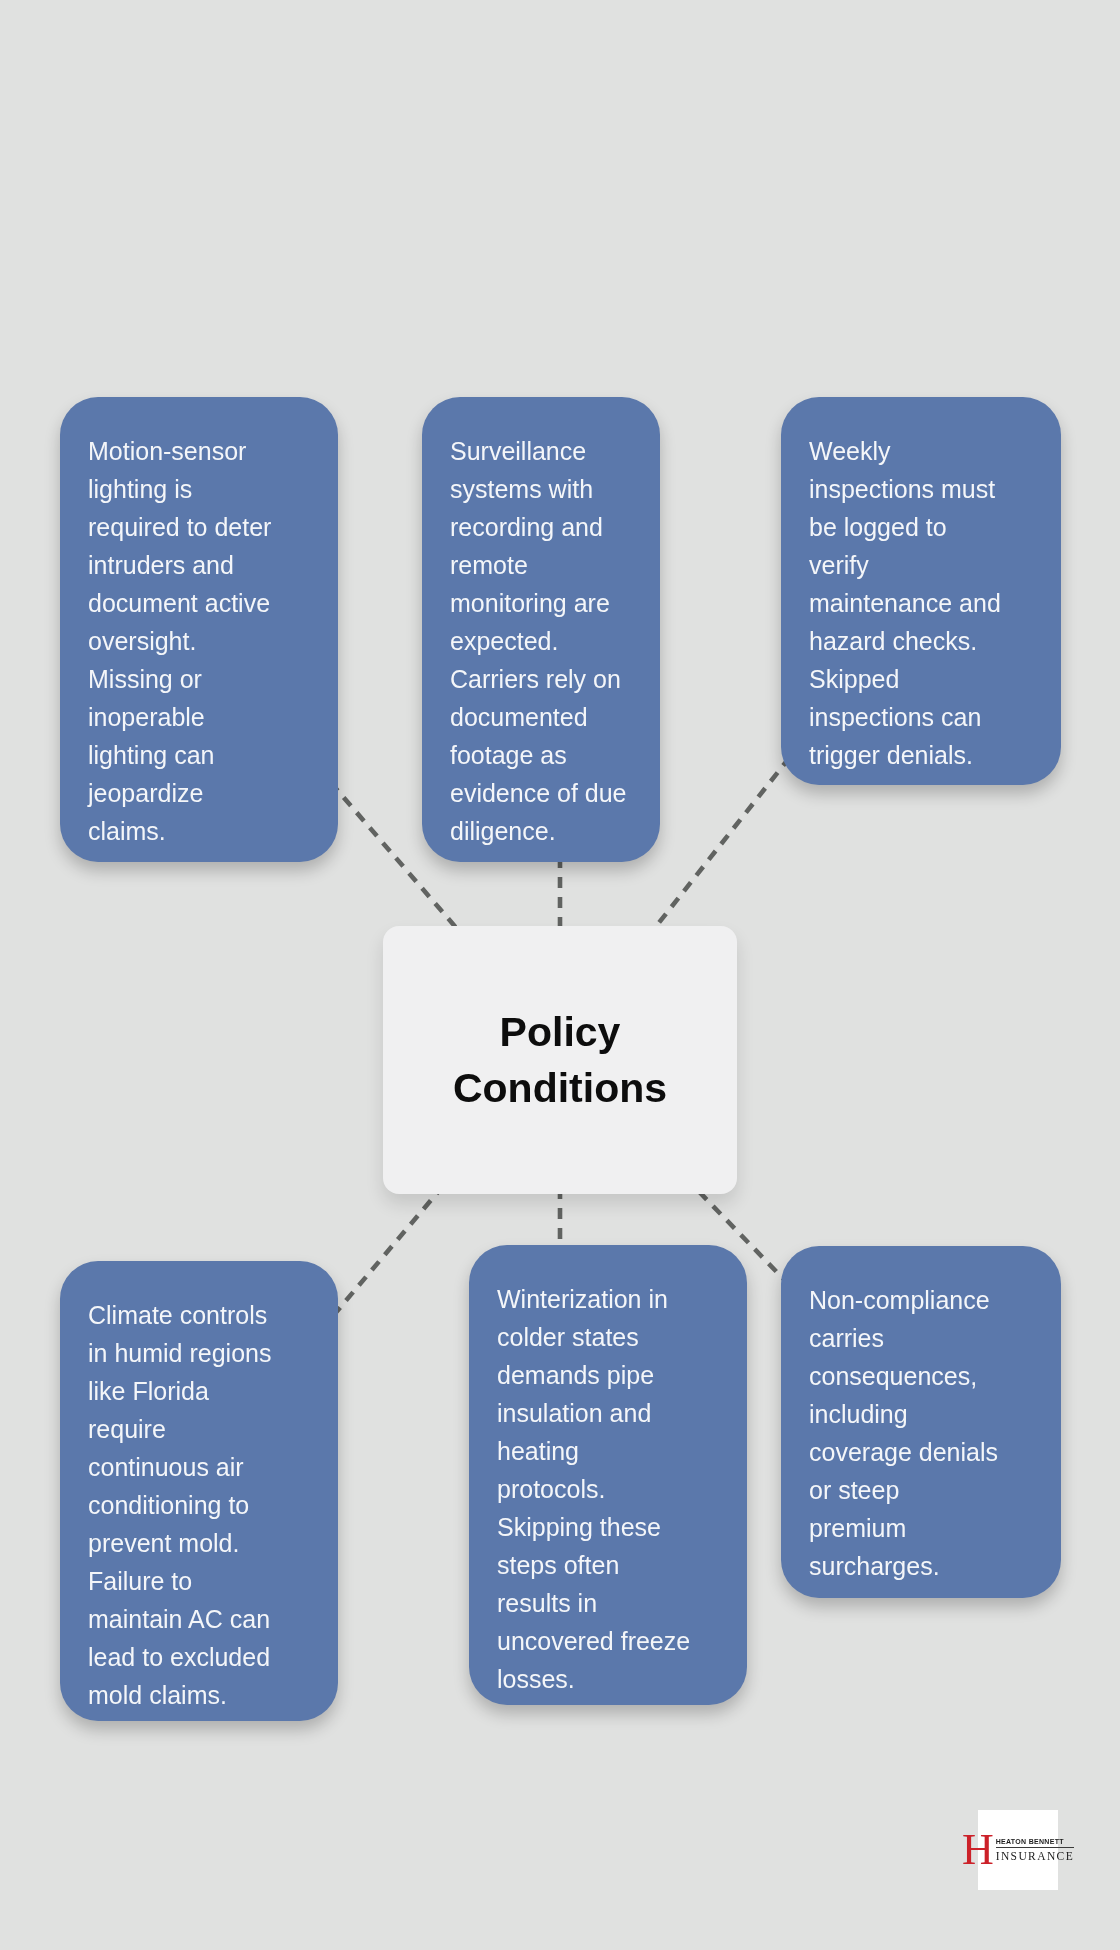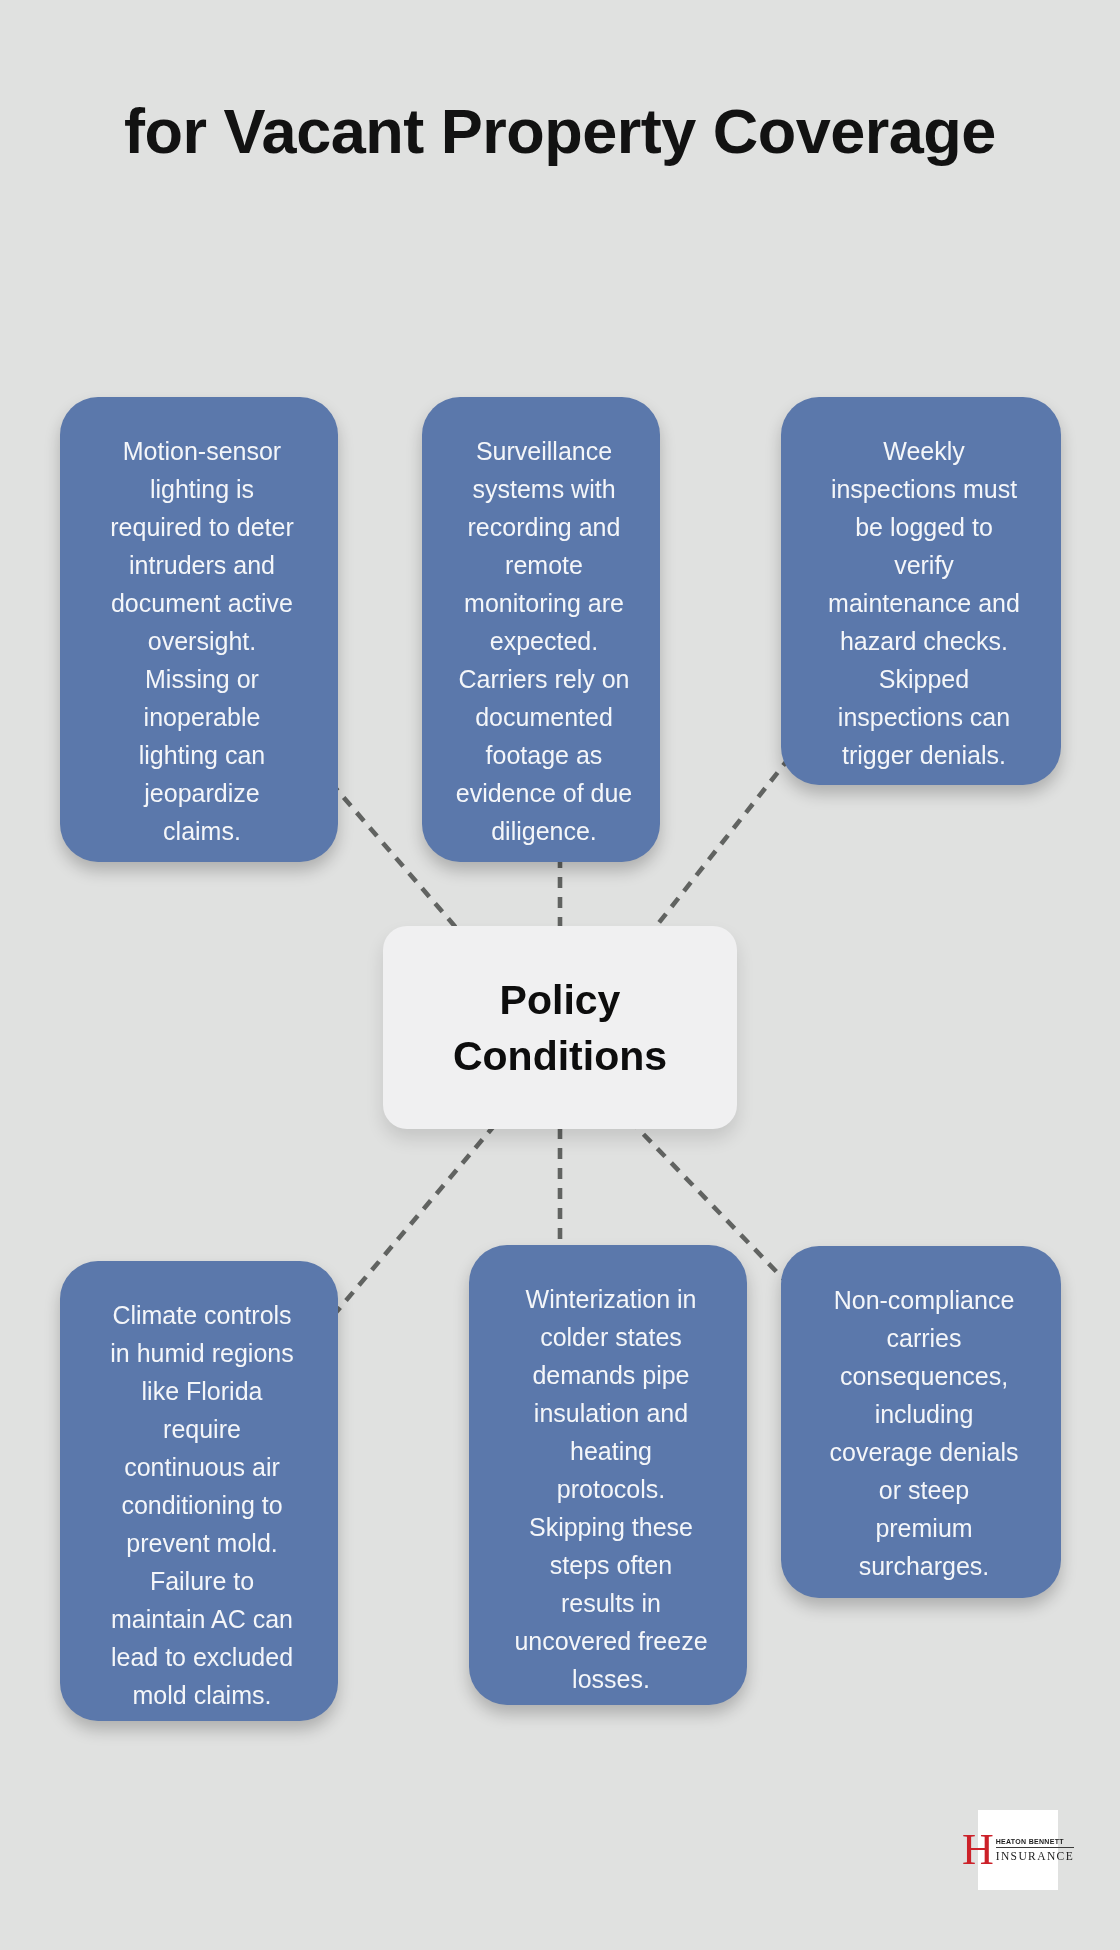--- a/index.html
+++ b/index.html
@@ -29,31 +29,30 @@
     stroke:var(--connector);stroke-width:4.6;stroke-dasharray:11 9;
   }
   .node{
     position:absolute;box-sizing:border-box;
     background:var(--node-fill);color:var(--node-text);
     border-radius:38px;
     font-size:25px;line-height:38px;
     white-space:pre-line;
     padding:35px 22px 0 28px;
     box-shadow:0 9px 16px rgba(0,0,0,0.22);
-    text-align:center;
   }
   .n-tl{left:60px; top:397px; width:278px;height:465px;}
   .n-tm{left:422px;top:397px; width:238px;height:465px;}
   .n-tr{left:781px;top:397px; width:280px;height:388px;}
   .n-bl{left:60px; top:1245px;width:278px;height:460px;margin-top:16px;}
   .n-bm{left:421px;top:1245px;width:278px;height:460px;margin-left:48px;}
   .n-br{left:781px;top:1246px;width:280px;height:352px;}
   .center-node{
-    position:absolute;left:383px;top:926px;width:354px;height:203px;
-    background:var(--center-fill);border-radius:24px;
+    position:absolute;left:383px;top:926px;width:354px;height:268px;
+    background:var(--center-fill);border-radius:16px;
     display:flex;align-items:center;justify-content:center;
     text-align:center;font-weight:700;font-size:41px;line-height:56px;
     color:var(--center-text);white-space:pre-line;
     box-shadow:0 10px 18px rgba(0,0,0,0.12);
   }
   .logo{
     position:absolute;left:978px;top:1810px;width:80px;height:80px;
     background:#ffffff;
     display:flex;align-items:center;justify-content:center;
   }
@@ -70,21 +69,20 @@
   }
   .logo-ins{
     font-family:"Liberation Serif","DejaVu Serif",serif;
     font-size:11.5px;letter-spacing:1.4px;color:#1d1d1d;white-space:nowrap;
   }
 </style>
 </head>
 <body>
 
 <div class="title">
-  <div>for Vacant Property Coverage</div>
 </div>
 
 <svg class="connectors" viewBox="0 0 1120 1950" aria-hidden="true">
   <line x1="560" y1="1048" x2="199" y2="630"></line>
   <line x1="560" y1="1048" x2="560" y2="630"></line>
   <line x1="560" y1="1048" x2="921" y2="591"></line>
   <line x1="560" y1="1048" x2="199" y2="1474"></line>
   <line x1="560" y1="1048" x2="560" y2="1473"></line>
   <line x1="560" y1="1048" x2="921" y2="1421"></line>
 </svg>

